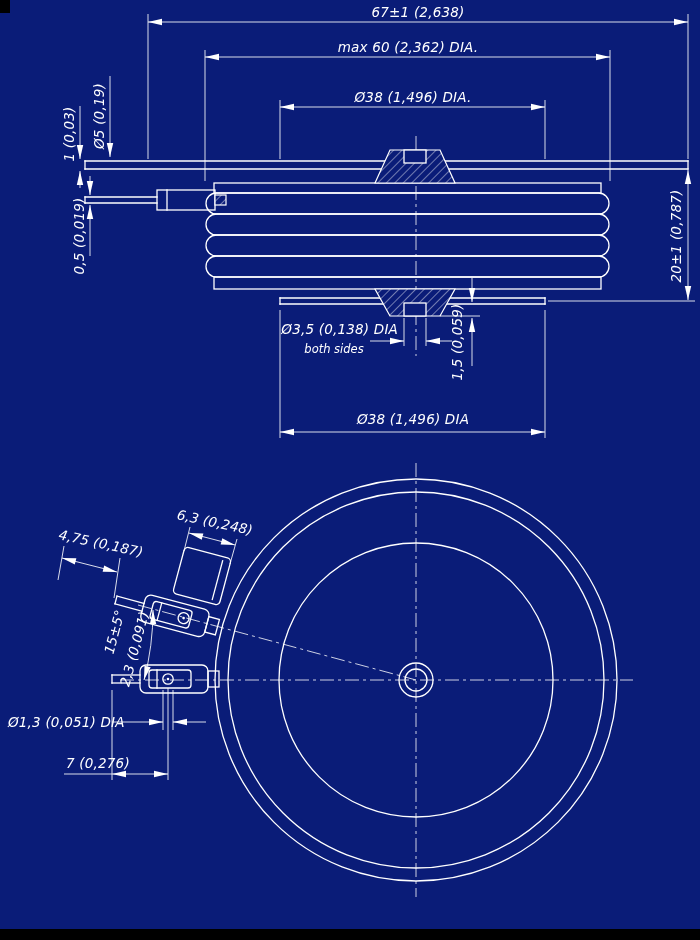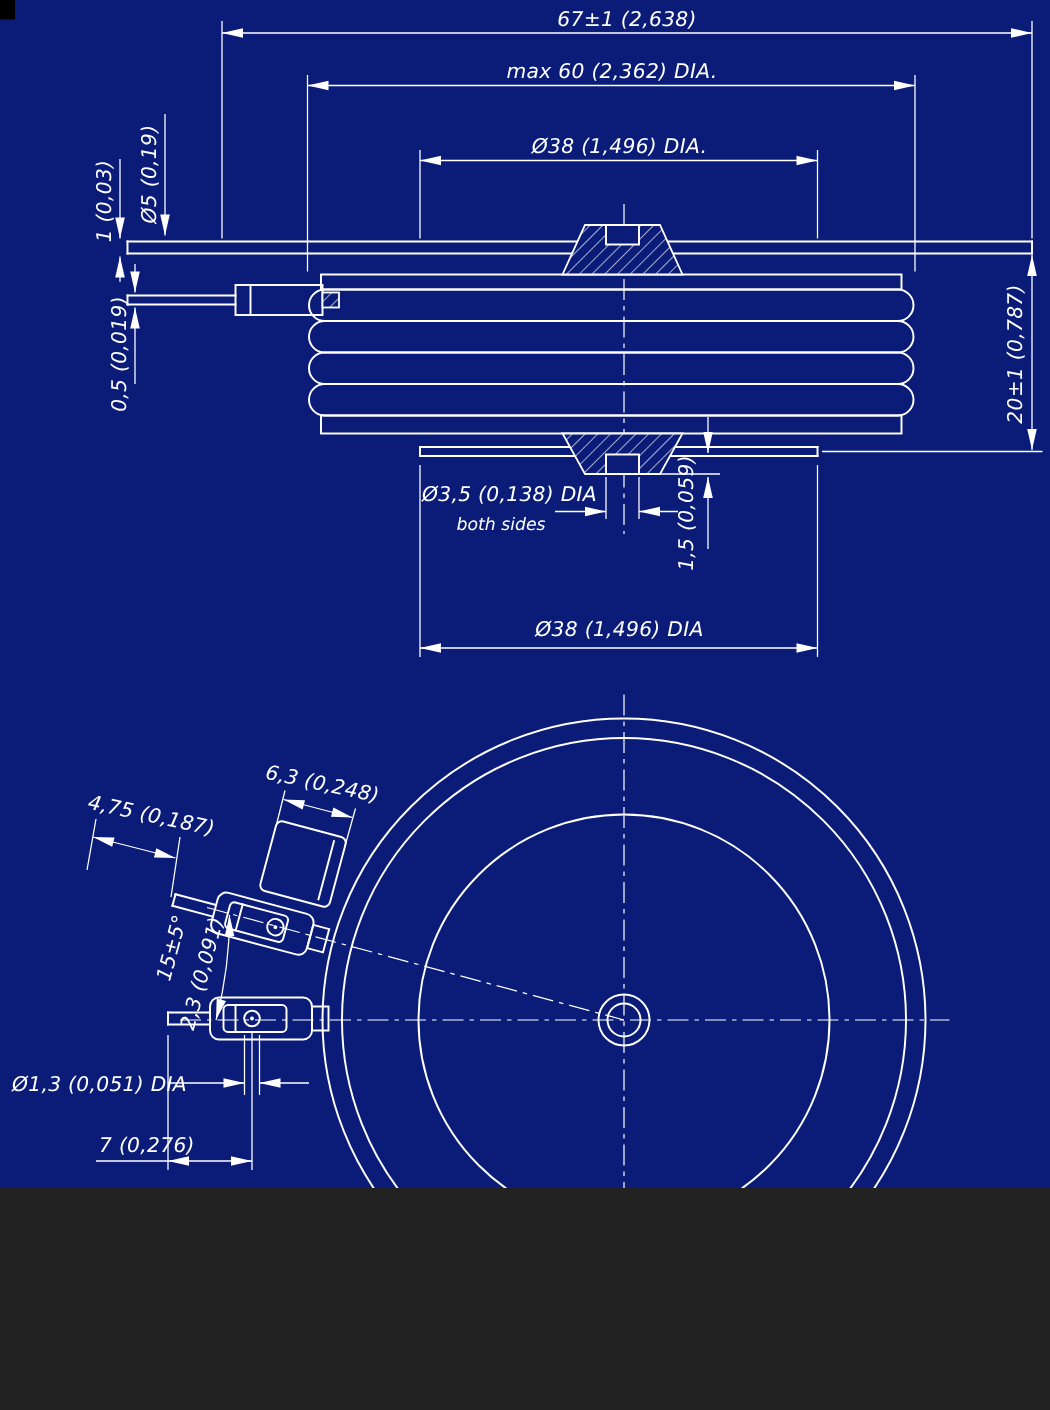--- a/index.html
+++ b/index.html
@@ -1,18 +1,18 @@
 <!DOCTYPE html>
 <html style="--bg: #0a1c78; --ink: #ffffff; --artifact: #000000;"><head>
 <meta charset="utf-8">
 <style>
   :root { --bg:#0a1c78; --ink:#ffffff; --artifact:#000000; }
   html,body { margin:0; padding:0; background:#222; }
   .page {
-    position:relative; width:700px; height:792px;
+    position:relative; width:700px; height:940px;
     background:var(--bg); overflow:hidden;
     font-family:"DejaVu Sans", sans-serif;
   }
   svg { display:block; color:var(--ink); }
   .ink { stroke:var(--ink); stroke-width:1.3; fill:none; stroke-linecap:square; }
   .thin { stroke:var(--ink); stroke-width:0.85; fill:none; stroke-linecap:butt; }
   .cl { stroke:var(--ink); stroke-width:0.8; fill:none; stroke-dasharray:14 4 3 4; }
   .bg-fill { fill:var(--bg); }
   .ink-fill { fill:var(--ink); stroke:none; }
   .hatched { fill:url(#hatch); stroke:var(--ink); stroke-width:1.2; }

